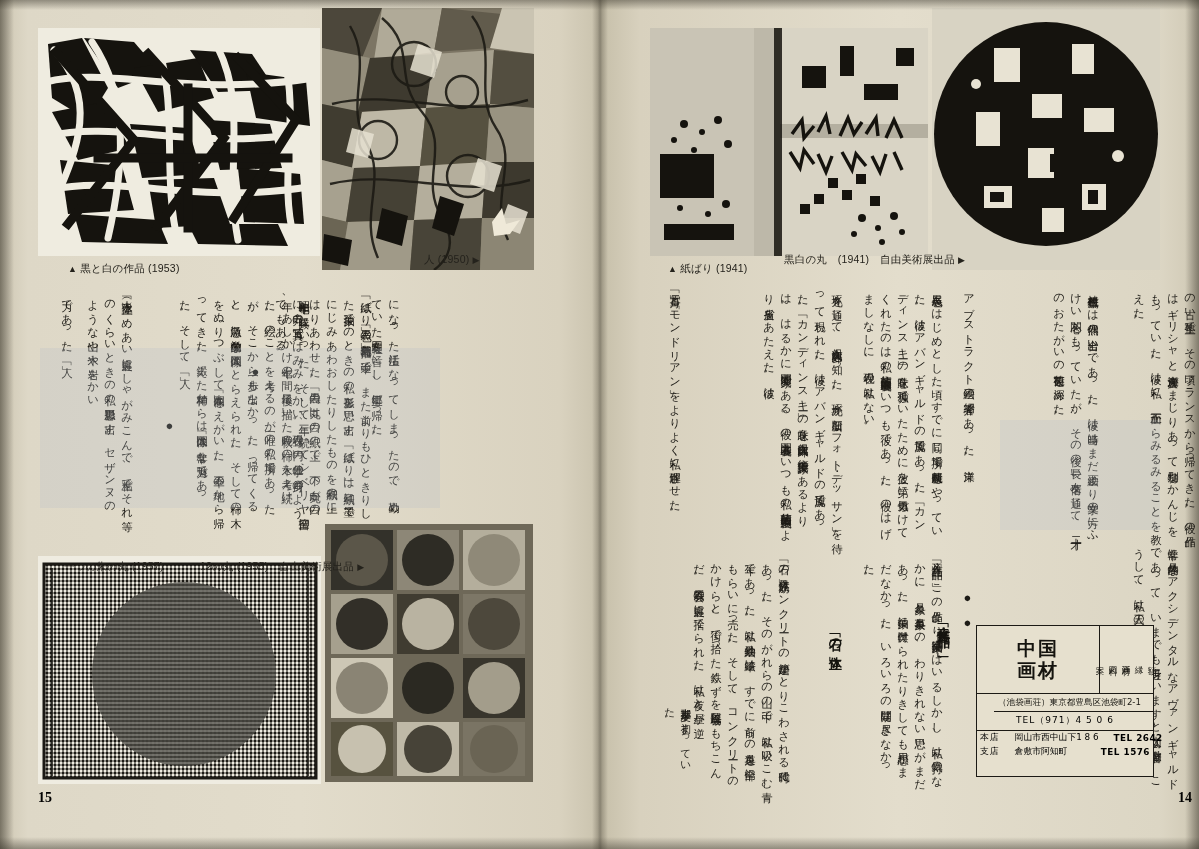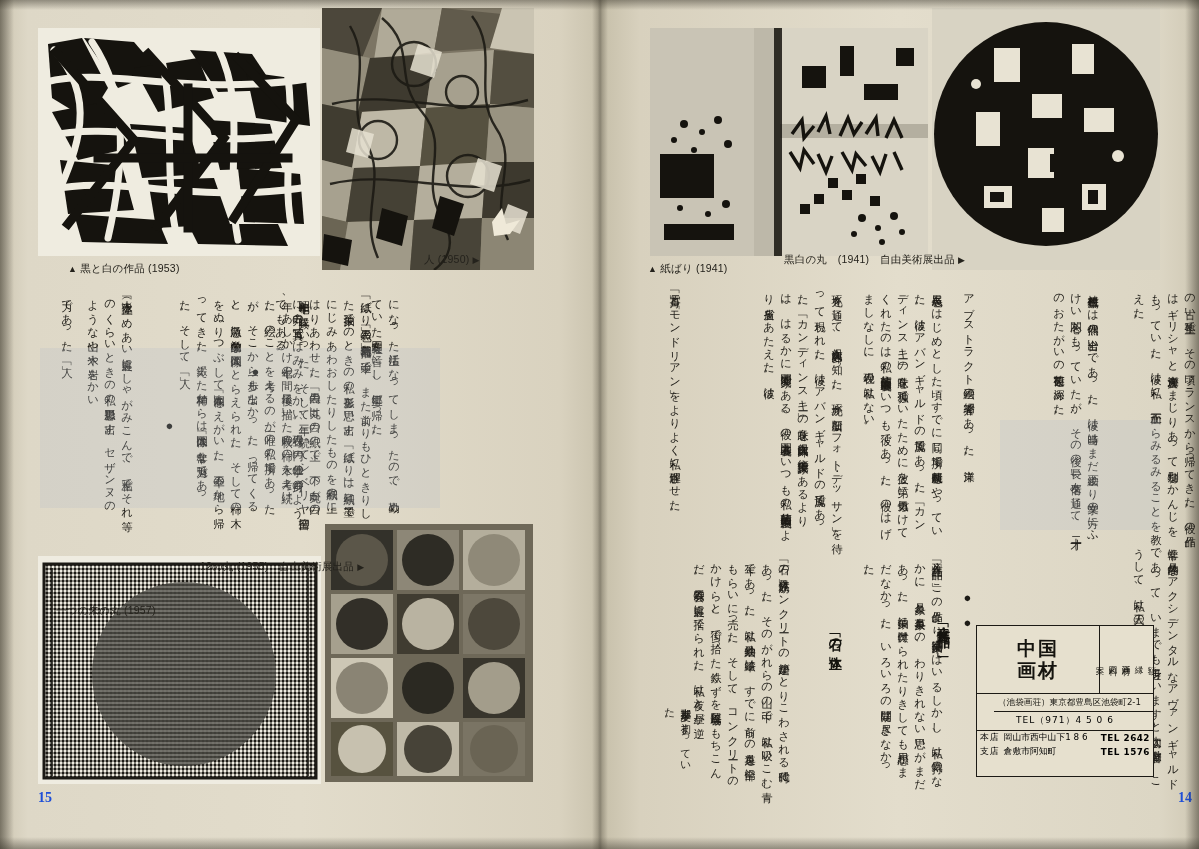--- a/index.html
+++ b/index.html
@@ -125,21 +125,21 @@
     writing-mode: vertical-rl;
     font-size: 13px;
     color: #1d1b16;
     letter-spacing: 3px;
   }
 
   .folio {
     position: absolute;
     font-size: 14px;
     font-weight: bold;
-    color: #1d4ed8;
+    color: #000000;
     font-family: "Liberation Serif", serif;
   }
 
   
   #ad {
     position: absolute;
     left: 976px; top: 625px; width: 178px; height: 152px;
     border: 1.5px solid #1c1a15;
     background: #e6e0ce;
     box-sizing: border-box;
@@ -188,21 +188,21 @@
     margin-left: 17px;
   }
   #ad .ad-tel1 {
     font-size: 9px; text-align: center; padding: 2px 0 3px 0;
     border-bottom: 1.5px solid #1c1a15;
     letter-spacing: 1px;
     font-family: "DejaVu Sans", sans-serif;
   }
   #ad .ad-rows { font-size: 8.8px; font-family: "DejaVu Sans", sans-serif; }
   #ad .ad-row {
-    display: flex; align-items: center; gap: 4px;
+    display: flex; align-items: center; gap: 15px;
     padding: 1px 3px;
     white-space: nowrap;
   }
   #ad .ad-row .lab { letter-spacing: 1px; }
   #ad .ad-row .val { margin-left: auto; letter-spacing: 0.5px; font-weight: bold; }
 
   .highlight-band {
     position: absolute;
     background: rgba(176,186,200,0.22);
     pointer-events: none;
@@ -330,21 +330,21 @@
       <rect x="6" y="8" width="272" height="214" fill="url(#hstripe)" opacity="0.45"></rect>
       <circle cx="146" cy="118" r="92" fill="#4b4a44" opacity="0.92"></circle>
       <circle cx="146" cy="118" r="92" fill="url(#hstripe)" opacity="0.18"></circle>
       <rect x="6" y="8" width="272" height="214" fill="none" stroke="#1b1914" stroke-width="3"></rect>
       <g stroke="#1b1914" stroke-width="1.6">
         <line x1="14" y1="12" x2="14" y2="220"></line>
         <line x1="270" y1="12" x2="270" y2="220"></line>
       </g>
     </svg>
   </div>
-  <div class="cap" style="left:56px; top:560px;margin-top:44px;">
+  <div class="cap" style="left:64px; top:560px;">
     <span>一つの朱の丸 (1957)</span>
   </div>
 
   <div class="fig" id="fig-12">
     <svg viewBox="0 0 208 258" width="208" height="258" preserveAspectRatio="none">
       <rect width="208" height="258" fill="#6e6858"></rect>
       <g>
         <rect x="6" y="6" width="62" height="60" fill="#33312a"></rect>
         <rect x="72" y="6" width="62" height="60" fill="#8d8777"></rect>
         <rect x="138" y="6" width="62" height="60" fill="#b4ae9c"></rect>
@@ -435,21 +435,21 @@
         <path d="M168,126 l8,18 l6,-16"></path>
         <path d="M192,124 l10,18 l4,-16 l10,12"></path>
         <path d="M222,128 l8,16 l6,-18"></path>
         <path d="M244,124 l8,18"></path>
       </g>
       <g fill="#15130e">
         <rect x="124" y="0" width="8" height="228" opacity="0.85"></rect>
       </g>
     </svg>
   </div>
-  <div class="cap" style="left:648px; top:262px;">
+  <div class="cap" style="left:668px; top:262px;">
     <span class="tri">▲</span>
     <span>紙ばり (1941)</span>
   </div>
 
   <div class="fig" id="fig-maru">
     <svg viewBox="0 0 228 262" width="228" height="262" preserveAspectRatio="none">
       <rect width="228" height="262" fill="#d8d3c3"></rect>
       <circle cx="114" cy="126" r="112" fill="#15130e"></circle>
       <g fill="#e8e3d3">
         <rect x="62" y="40" width="26" height="34"></rect>

